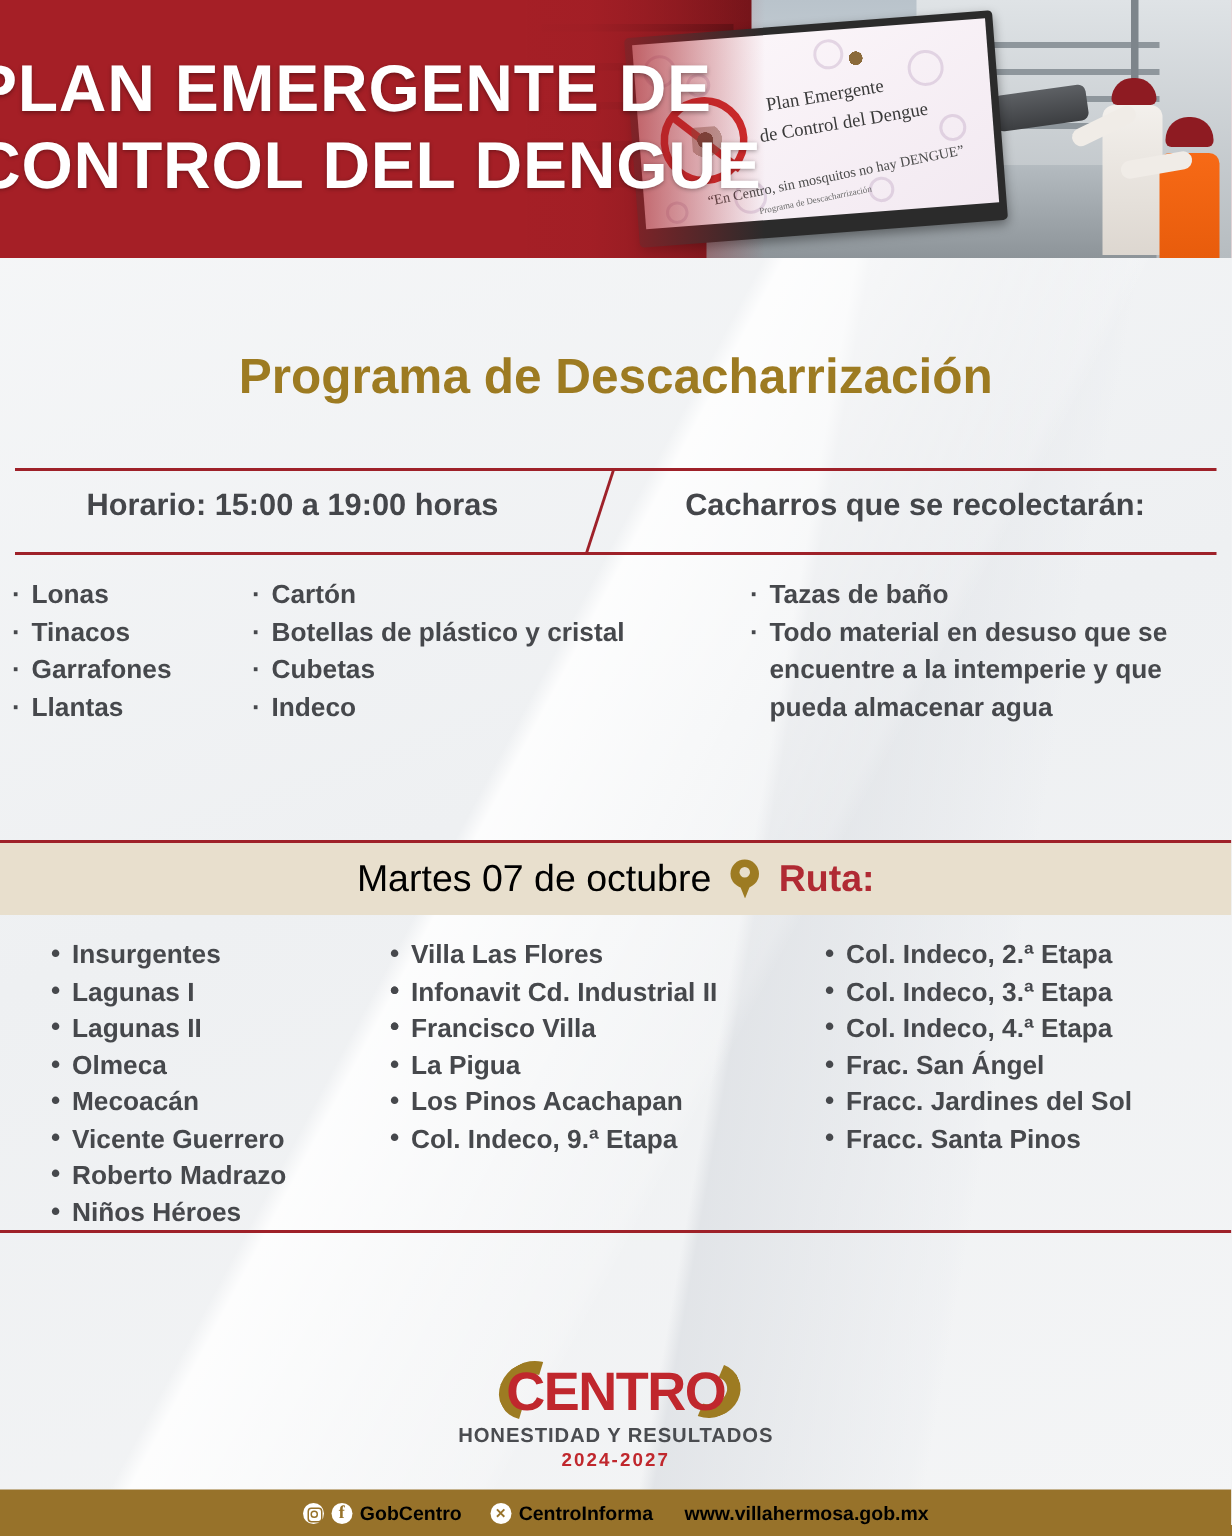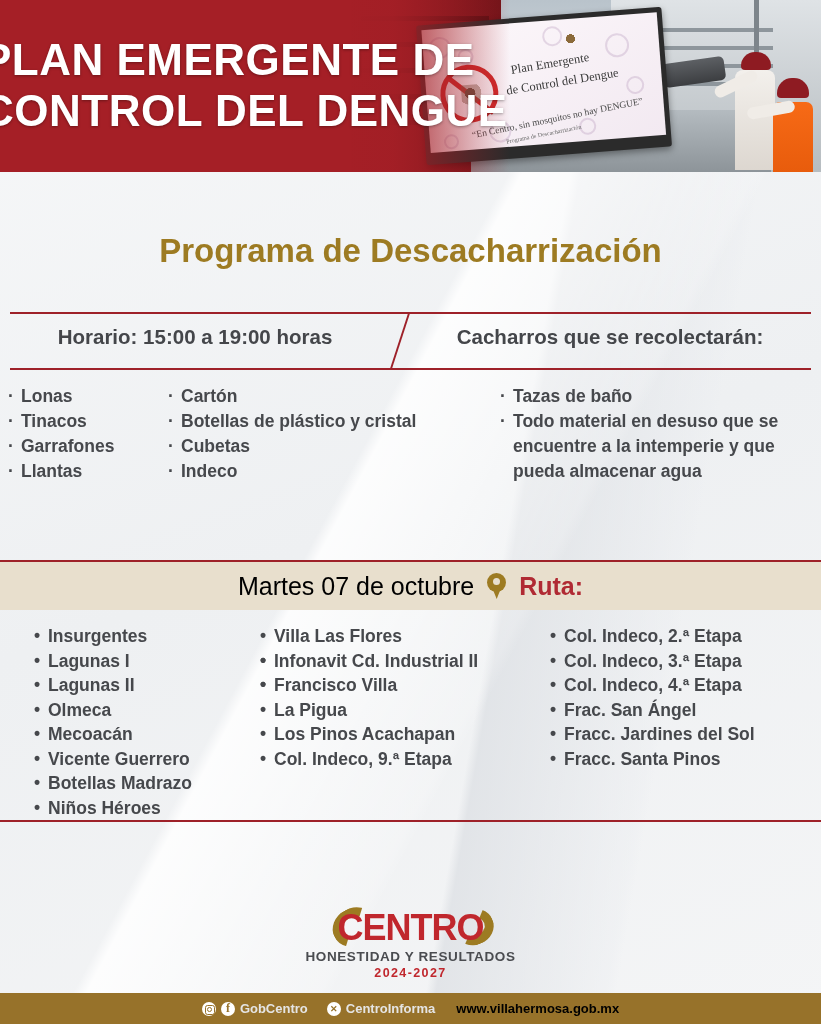--- a/index.html
+++ b/index.html
@@ -144,21 +144,21 @@
   .fb-group { display:flex; align-items:center; gap:5px; }
   .ic { width:14px; height:14px; border-radius:50%; background:#fff; position:relative; flex:none; }
   .ic-ig:before { content:""; position:absolute; left:3px; top:3px; width:8px; height:8px;
     border:1.4px solid #97722a; border-radius:2.6px; }
   .ic-ig:after { content:""; position:absolute; left:5.6px; top:5.6px; width:2.8px; height:2.8px;
     border:1.2px solid #97722a; border-radius:50%; }
   .ic-fb:before { content:"f"; position:absolute; left:0; top:-1px; width:14px; text-align:center;
     font-size:12px; font-weight:bold; color:#97722a; font-family:"Liberation Serif", serif; }
   .ic-x:before { content:"\2715"; position:absolute; left:0; top:0px; width:14px; text-align:center;
     font-size:9px; font-weight:bold; color:#97722a; line-height:14px; }
-  .fb-text { font-size:13px; font-weight:bold; color:#e5e5e5; }
+  .fb-text { font-size:13px; font-weight:bold; color:#000000; }
   .fb-url { font-size:13px; font-weight:bold; color:#000000; margin-left:12px; }
 </style>
 </head>
 <body>
 
 <div class="page">
 
   <div class="header">
     <div class="header-photo">
       <div class="sky"></div>
@@ -246,21 +246,21 @@
   </div>
 
   <div class="route-wrap">
     <div class="route-col rc1">
       <div class="route-item"><span class="bdot">•</span><span>Insurgentes</span></div>
       <div class="route-item"><span class="bdot">•</span><span>Lagunas I</span></div>
       <div class="route-item"><span class="bdot">•</span><span>Lagunas II</span></div>
       <div class="route-item"><span class="bdot">•</span><span>Olmeca</span></div>
       <div class="route-item"><span class="bdot">•</span><span>Mecoacán</span></div>
       <div class="route-item"><span class="bdot">•</span><span>Vicente Guerrero</span></div>
-      <div class="route-item"><span class="bdot">•</span><span>Botellas Madrazo</span></div>
+      <div class="route-item"><span class="bdot">•</span><span>Roberto Madrazo</span></div>
       <div class="route-item"><span class="bdot">•</span><span>Niños Héroes</span></div>
     </div>
     <div class="route-col rc2">
       <div class="route-item"><span class="bdot">•</span><span>Villa Las Flores</span></div>
       <div class="route-item"><span class="bdot">•</span></div>
       <div class="route-item"><span class="bdot">•</span><span>Infonavit Cd. Industrial II</span></div>
       <div class="route-item"><span class="bdot">•</span></div>
       <div class="route-item"><span class="bdot">•</span><span>Francisco Villa</span></div>
       <div class="route-item"><span class="bdot">•</span><span>La Pigua</span></div>
       <div class="route-item"><span class="bdot">•</span><span>Los Pinos Acachapan</span></div>

